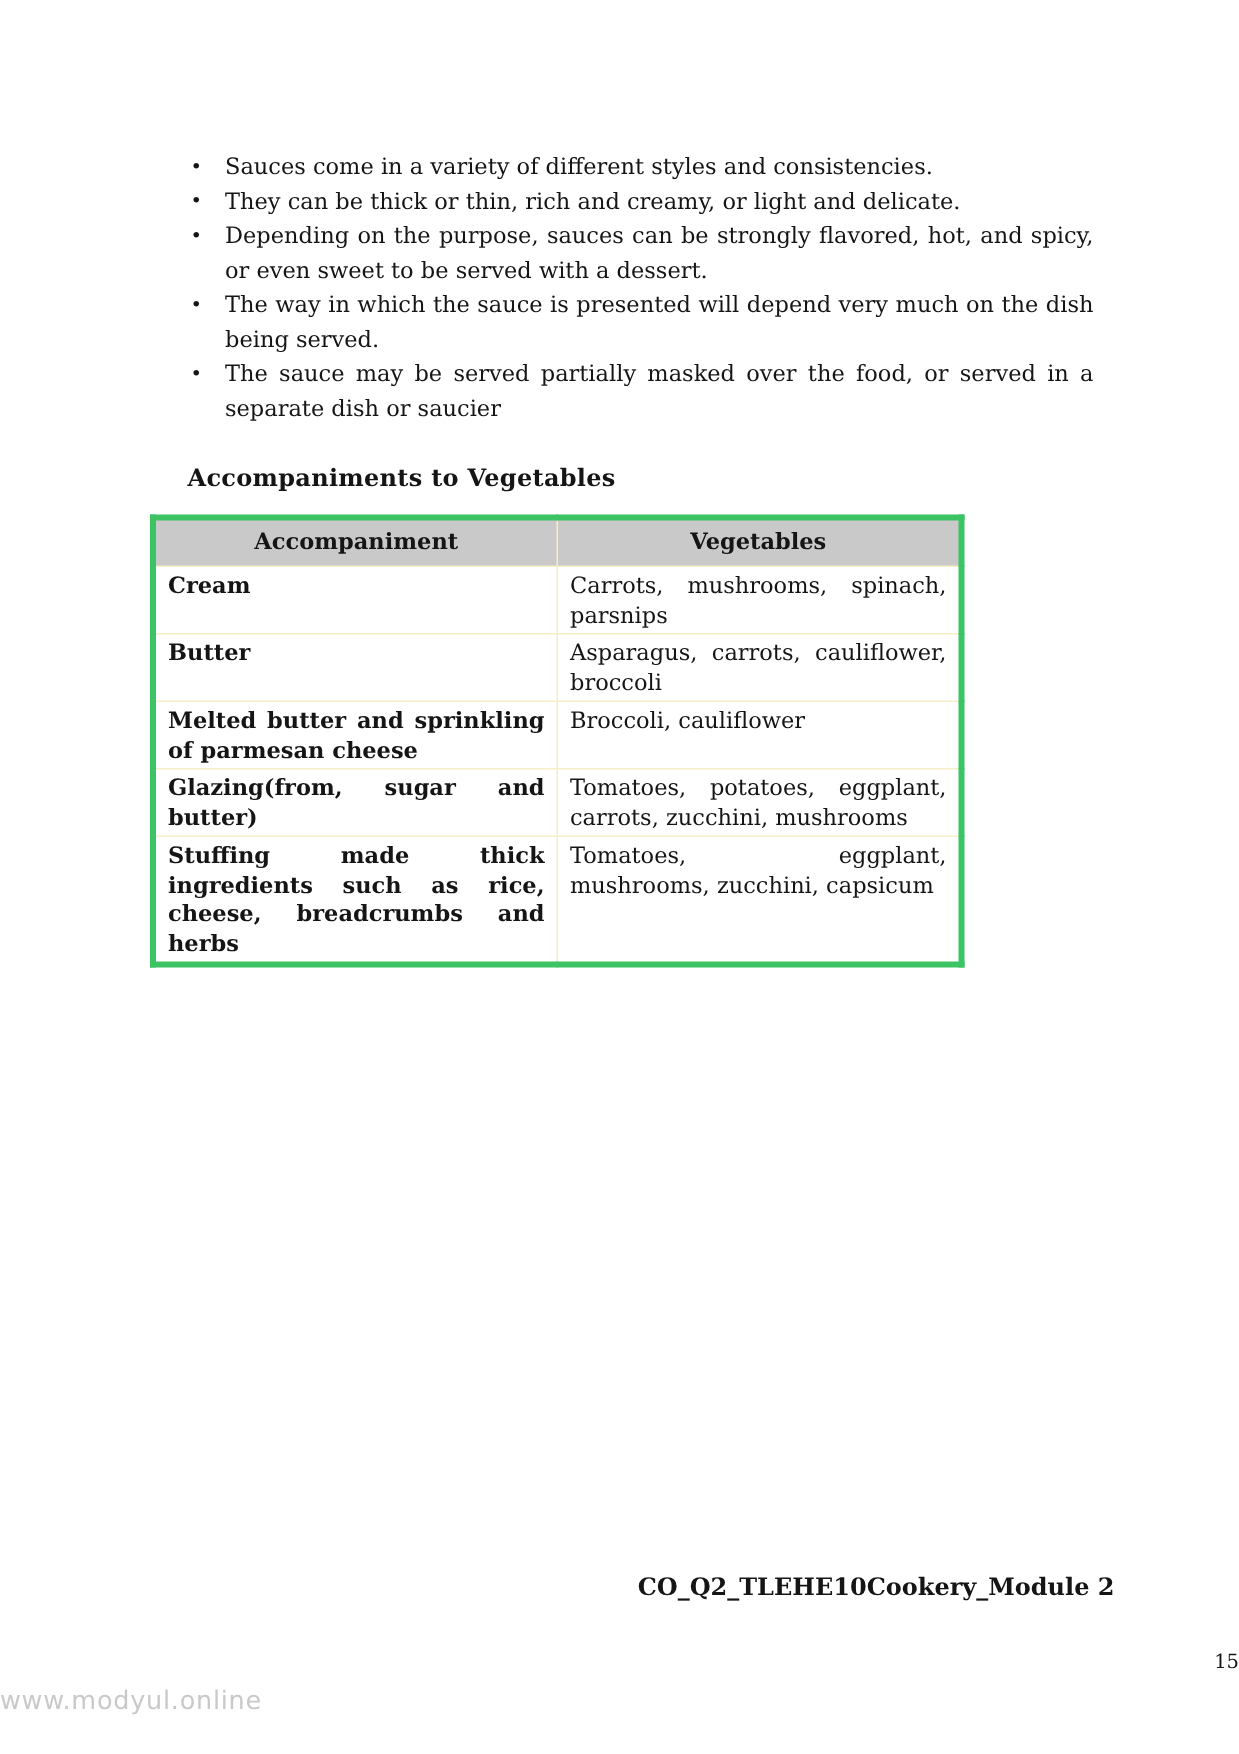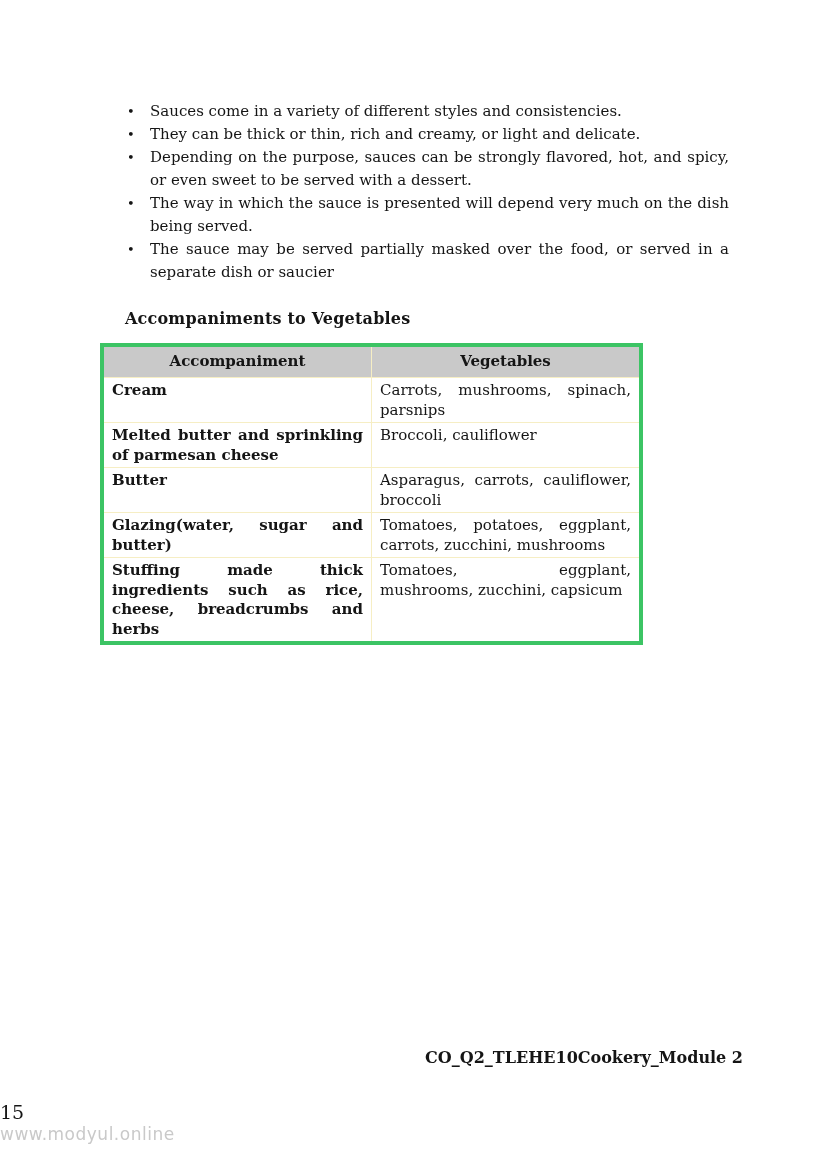--- a/index.html
+++ b/index.html
@@ -67,22 +67,22 @@
     max-width:292px;
     text-align:justify;
     text-align-last:left;
   }
   td.col-acc{font-weight:bold;}
   
   .footer-pagenum{
     position:absolute;
     left:0;right:0;
     top:1101px;
-    text-align:left;
-    font-size:19px;
+    text-align:right;
+    font-size:13px;
   }
   .footer-module{
     position:absolute;
     right:83px;
     top:1048px;
     font-size:16px;
     font-weight:bold;
   }
   .watermark{
     position:absolute;
@@ -138,37 +138,37 @@
         <tr>
           <td class="col-acc">
               <div class="cell-inner">Cream</div>
             </td>
           <td class="col-veg">
               <div class="cell-inner">Carrots, mushrooms, spinach, parsnips</div>
             </td>
         </tr>
         <tr>
           <td class="col-acc">
+              <div class="cell-inner">Butter</div>
+            </td>
+          <td class="col-veg">
+              <div class="cell-inner">Asparagus, carrots, cauliflower, broccoli</div>
+            </td>
+        </tr>
+        <tr>
+          <td class="col-acc">
               <div class="cell-inner">Melted butter and sprinkling of parmesan cheese</div>
             </td>
           <td class="col-veg">
               <div class="cell-inner">Broccoli, cauliflower</div>
             </td>
         </tr>
         <tr>
           <td class="col-acc">
-              <div class="cell-inner">Butter</div>
-            </td>
-          <td class="col-veg">
-              <div class="cell-inner">Asparagus, carrots, cauliflower, broccoli</div>
-            </td>
-        </tr>
-        <tr>
-          <td class="col-acc">
-              <div class="cell-inner">Glazing(water, sugar and butter)</div>
+              <div class="cell-inner">Glazing(from, sugar and butter)</div>
             </td>
           <td class="col-veg">
               <div class="cell-inner">Tomatoes, potatoes, eggplant, carrots, zucchini, mushrooms</div>
             </td>
         </tr>
         <tr>
           <td class="col-acc">
               <div class="cell-inner">Stuffing made thick ingredients such as rice, cheese, breadcrumbs and herbs</div>
             </td>
           <td class="col-veg">

